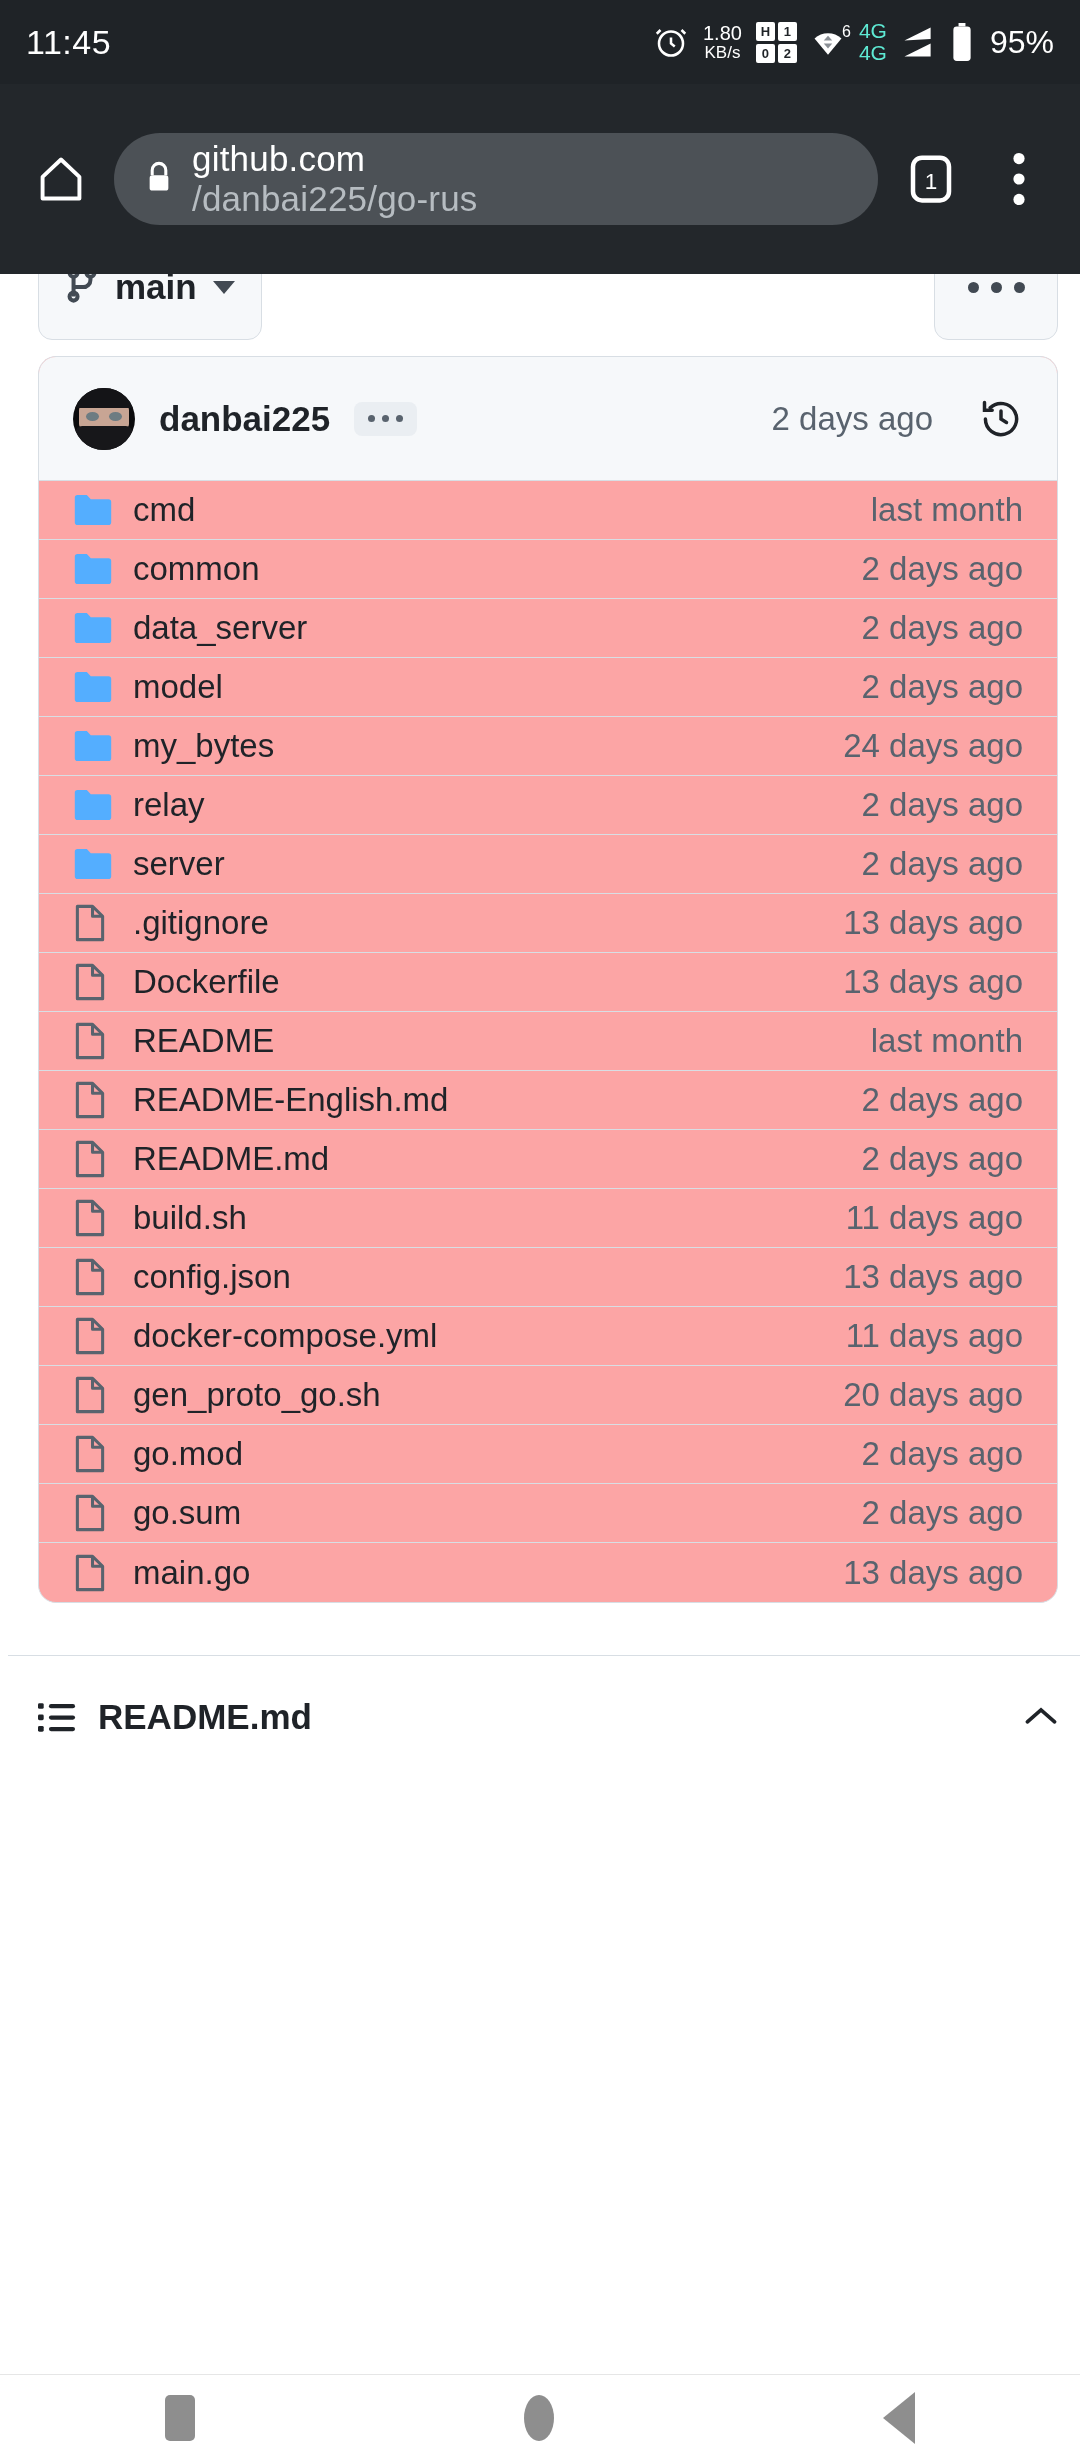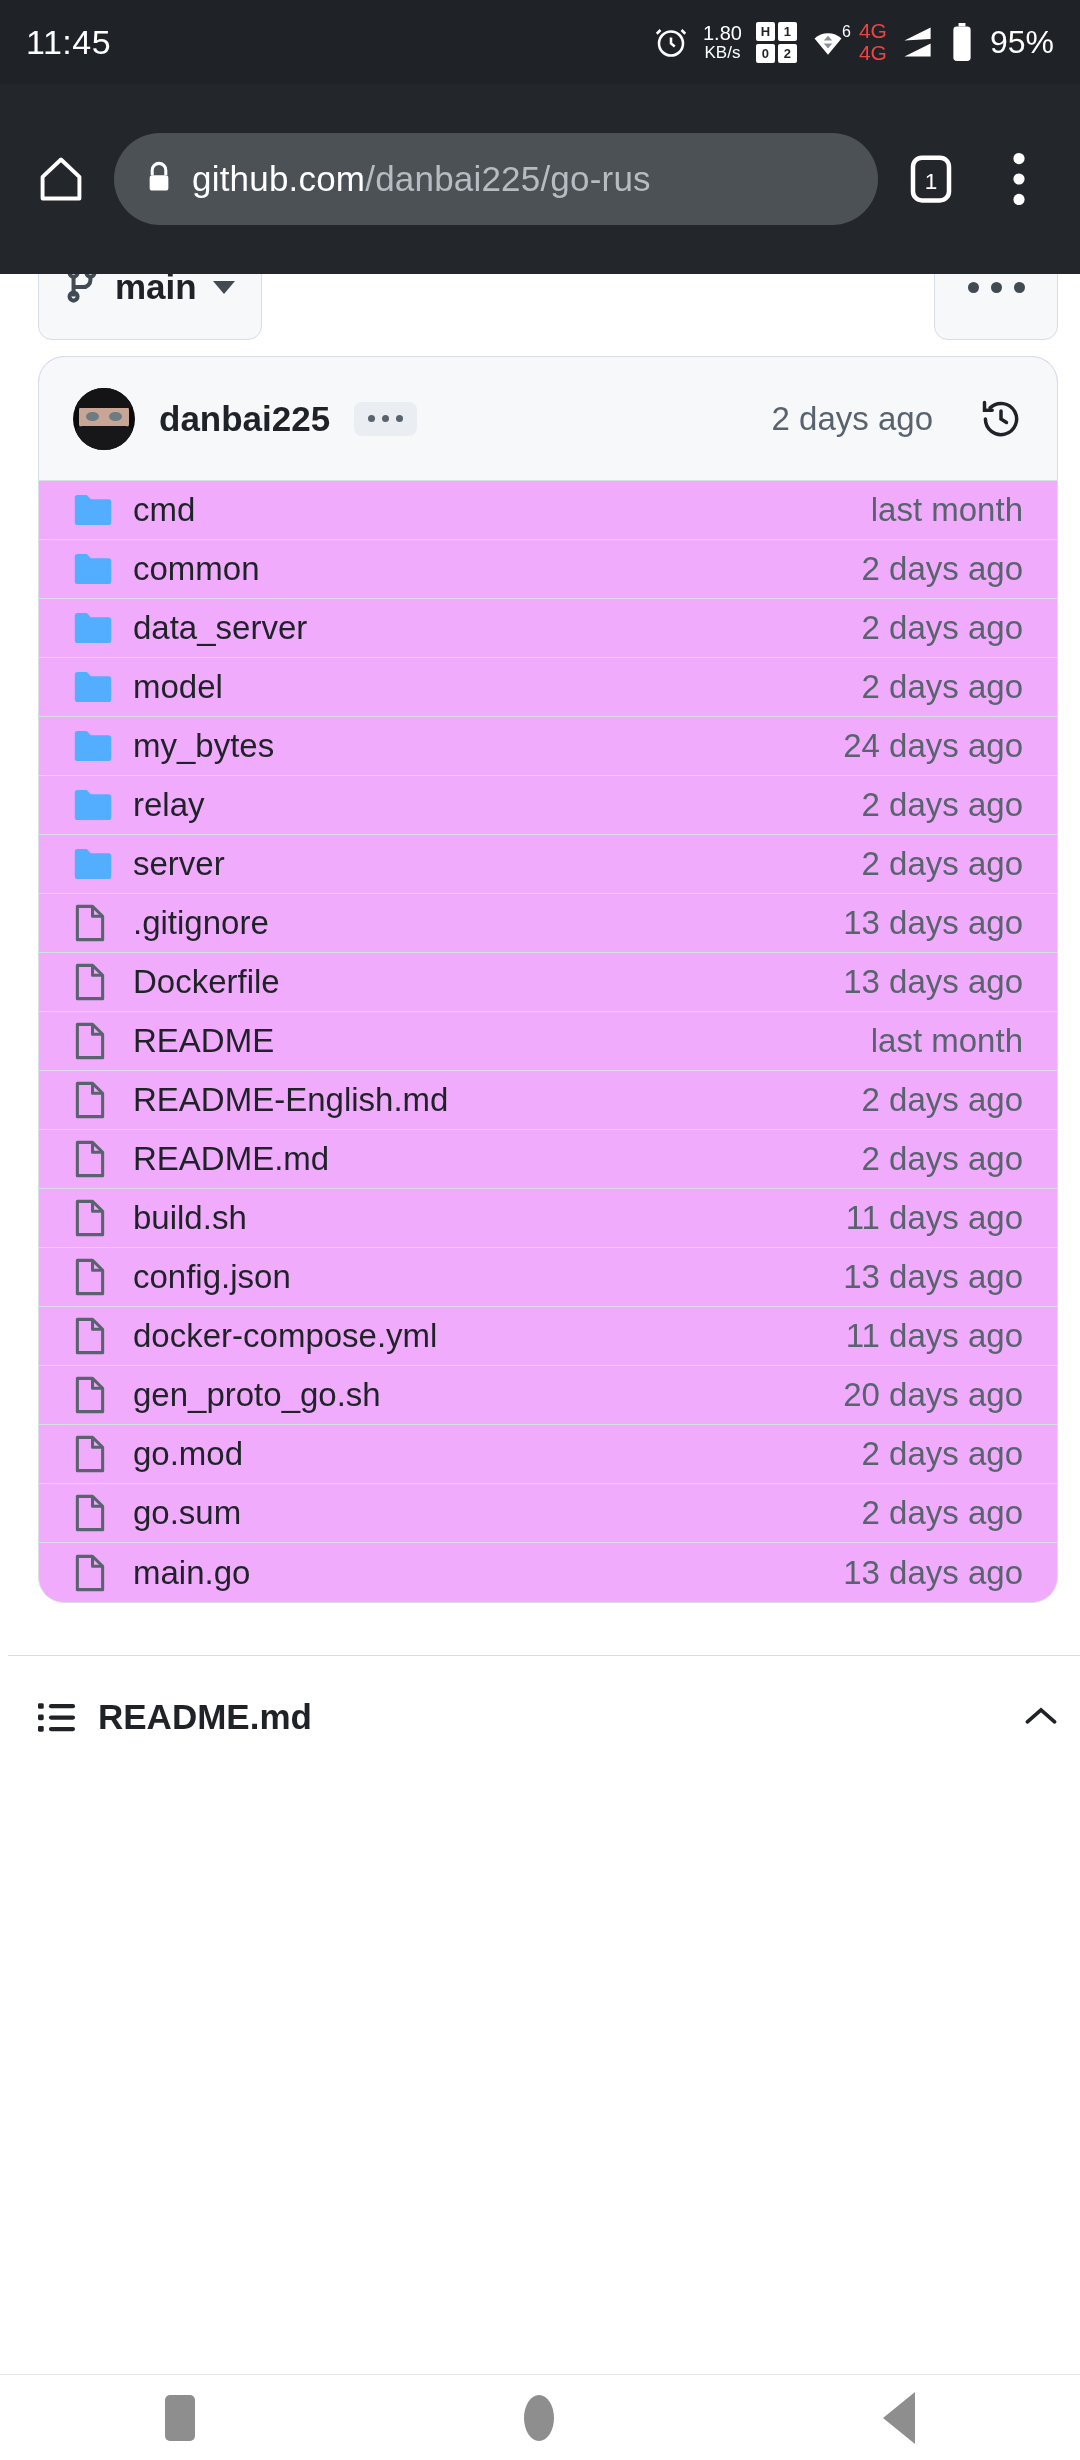--- a/index.html
+++ b/index.html
@@ -25,37 +25,37 @@
   .net-speed .v{ font-size:20px; color:#fff; }
   .net-speed .u{ font-size:17px; color:#fff; }
   .dual-sim{ display:flex; gap:3px; }
   .sim-col{ display:flex; flex-direction:column; gap:3px; }
   .sim-box{
     width:19px;height:19px;background:#fff;color:#1f2327;
     font-size:13px;display:flex;align-items:center;justify-content:center;
     border-radius:2px;font-weight:bold;
   }
   .gsig{ display:flex; flex-direction:column; line-height:1.05; }
-  .gsig span{ font-size:21px; color:#ef4444; }
+  .gsig span{ font-size:21px; color:#5eead4; }
   .batt-pct{ font-size:32px; color:#ffffff; margin-left:3px; }
 
   
   .chrome{
     position:absolute; top:84px; left:0; width:1080px; height:190px;
     background:#23272b;
     display:flex; align-items:center; padding:0 26px; gap:18px;
   }
   .chrome-btn{ width:70px;height:70px;display:flex;align-items:center;justify-content:center;flex:0 0 auto; }
   .urlbar{
     flex:1 1 auto; height:92px; background:#4c5156; border-radius:46px;
     display:flex; align-items:center; padding:0 30px; gap:18px; overflow:hidden; min-width:0;
   }
   .url-text{
     font-size:35px; color:#ffffff; white-space:nowrap; overflow:hidden;
-    letter-spacing:.2px; display:flex; min-width:0;
+    letter-spacing:.2px; display:flex; min-width:0;flex-direction:column;
   }
   .url-text .dom{ color:#ffffff; }
   .url-text .path{ color:#b6bcc1; }
 
   
   .page{
     position:absolute; top:274px; left:8px; width:1080px; height:2100px;
     background:#ffffff; overflow:hidden;
   }
   .toolrow{
@@ -71,22 +71,22 @@
   .caret{ width:0;height:0;border-left:11px solid transparent;border-right:11px solid transparent;border-top:13px solid #424a53; }
   .more-btn{
     margin-top:-40px;
     width:124px;height:106px; background:#f6f8fa; border:1px solid #d8dee4; border-radius:14px;
     display:flex; align-items:center; justify-content:center; gap:12px;
   }
   .dot{ width:11px;height:11px;border-radius:50%;background:#424a53; }
 
   
   .filebox{
-    margin:6px 30px 12px 30px; border:1px solid #d8dee4; border-radius:26px;
-    overflow:hidden; background:#f0abfc;
+    margin:6px 30px 12px 30px; border:1px solid #d8dee4; border-radius:18px;
+    overflow:hidden; background:#fca5a5;
   }
   .commit-row{
     background:#f6f8fa; border-bottom:1px solid #d8dee4;
     height:124px; display:flex; align-items:center; padding:0 34px; gap:24px;
   }
   .avatar{
     width:62px;height:62px;border-radius:50%;flex:0 0 auto;overflow:hidden;position:relative;
     background:#0b0b0d;
   }
   .avatar .skin{ position:absolute; left:6px; top:16px; width:50px; height:26px; background:#c8a594; border-radius:6px;}

